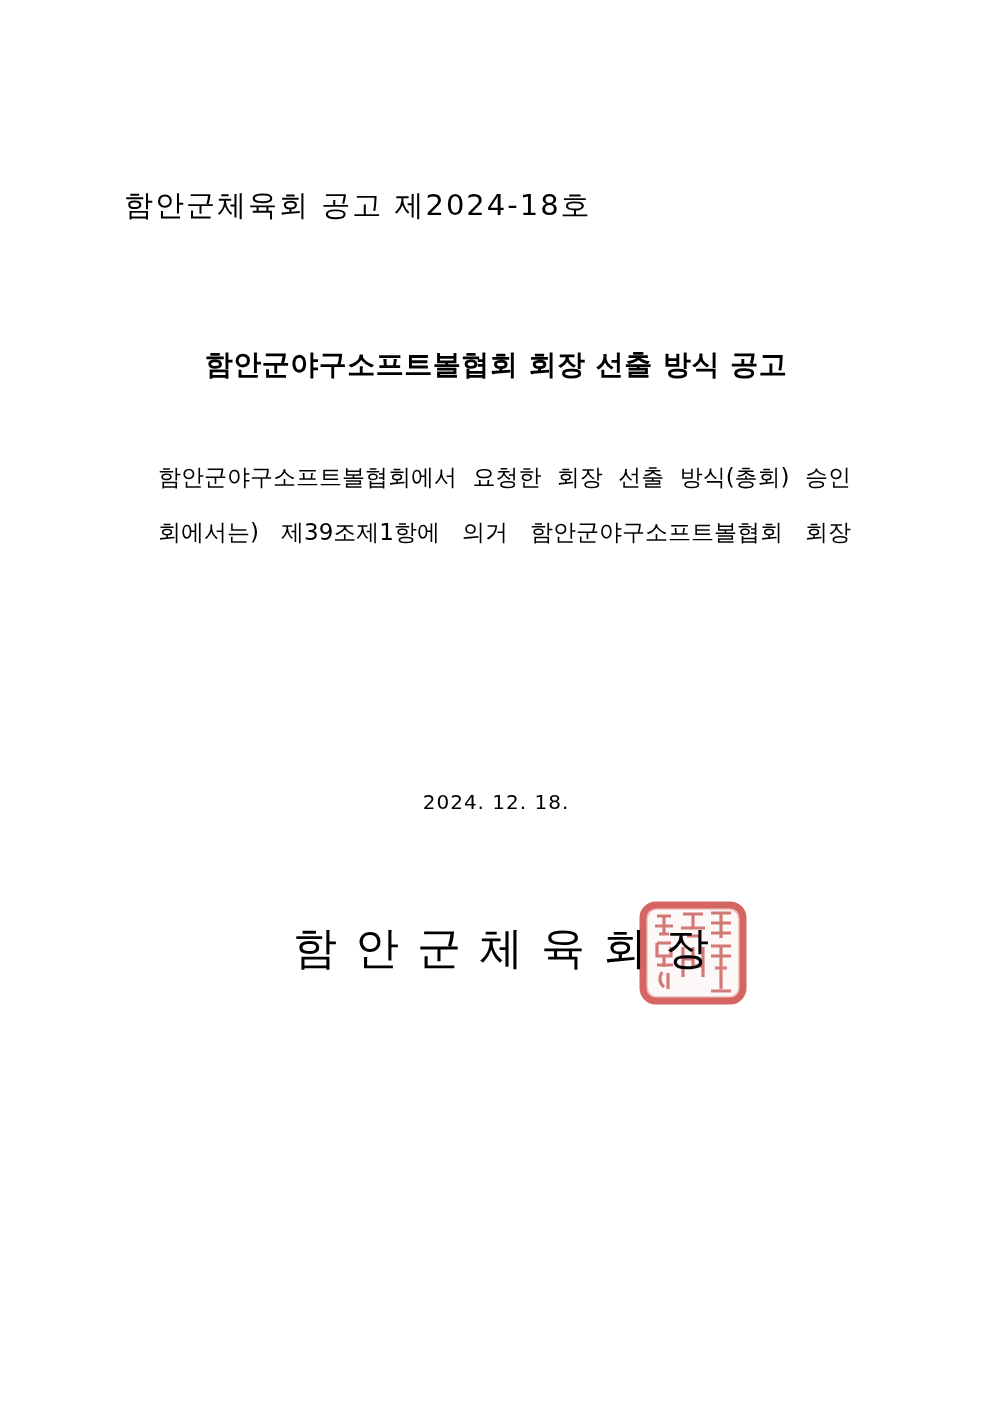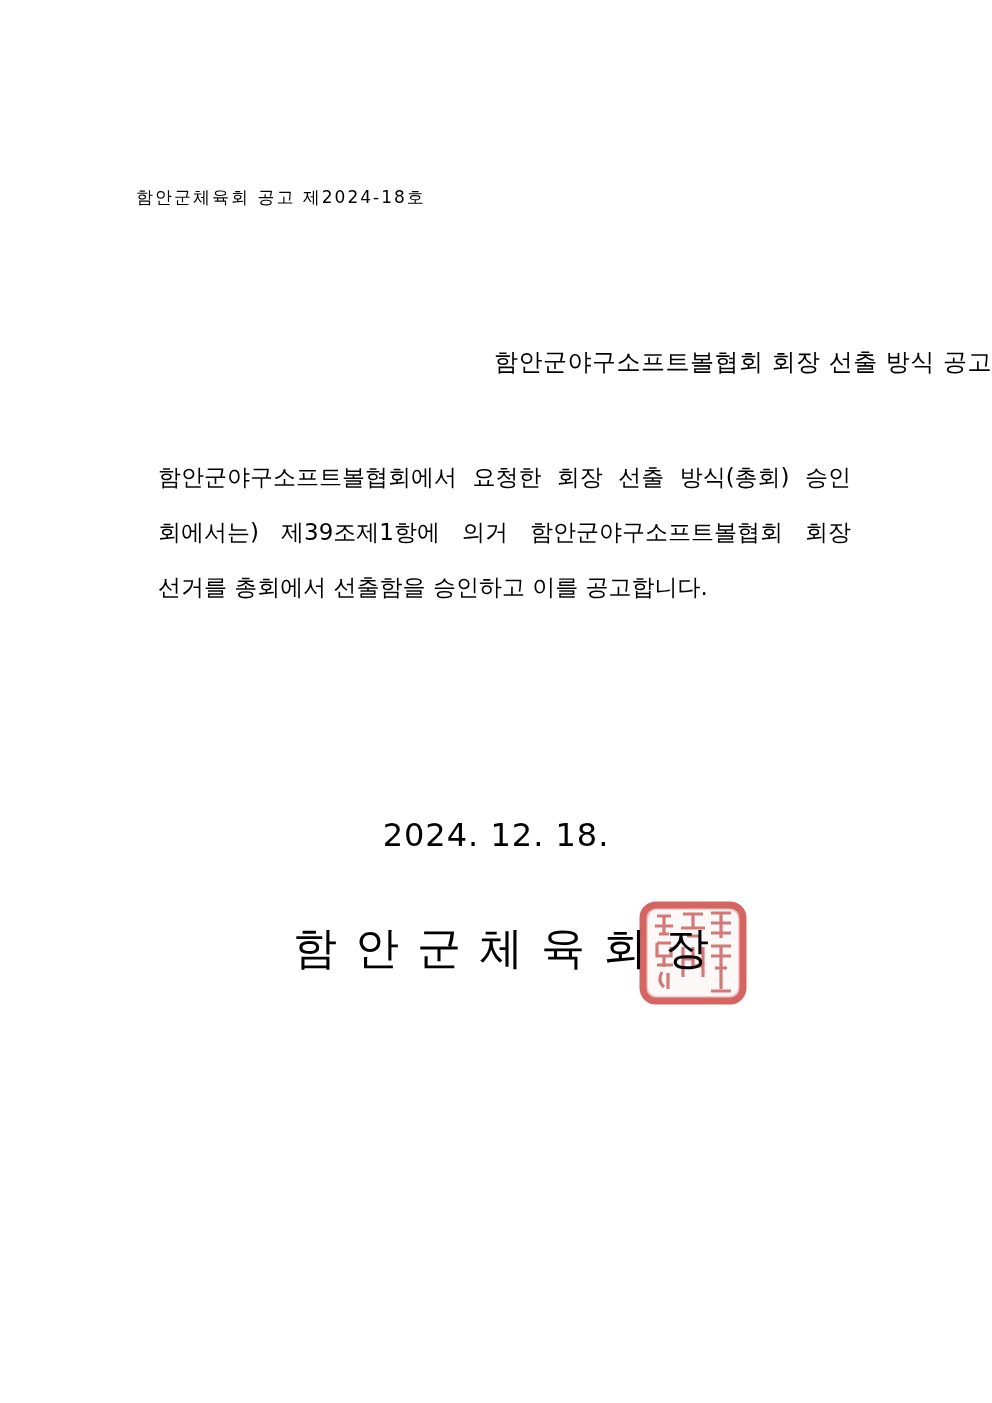--- a/index.html
+++ b/index.html
@@ -7,34 +7,34 @@
     position: relative;
     width: 992px;
     height: 1403px;
     background: #ffffff;
     color: #000000;
     font-family: "DejaVu Sans", "Liberation Sans", sans-serif;
     overflow: hidden;
   }
   .doc-number {
     position: absolute;
-    left: 136px;
+    left: 124px;
     top: 186px;
-    font-size: 17px;
+    font-size: 29px;
     letter-spacing: 2px;
     white-space: nowrap;
   }
   .title {
     position: absolute;
     left: 0;
     top: 346px;
     width: 100%;
-    text-align: right;
-    font-size: 24px;
-    font-weight: 400;
+    text-align: center;
+    font-size: 28px;
+    font-weight: 700;
     letter-spacing: 0.5px;
     white-space: nowrap;
   }
   .body-text {
     position: absolute;
     left: 143px;
     top: 450px;
     width: 708px;
   }
   .body-line {
@@ -45,24 +45,24 @@
     text-align-last: justify;
     white-space: normal;
     margin-left: 15px;
   }
   .body-line.last {
     text-align-last: left;
   }
   .date-line {
     position: absolute;
     left: 0;
-    top: 816px;
+    top: 790px;
     width: 100%;
     text-align: center;
-    font-size: 32px;
+    font-size: 20px;
     letter-spacing: 1px;
   }
   .signature {
     position: absolute;
     left: 6px;
     top: 920px;
     width: 100%;
     text-align: center;
     font-size: 44px;
     line-height: 56px;
@@ -85,21 +85,20 @@
 
 <div class="page">
 
   <div class="doc-number">함안군체육회 공고 제2024-18호</div>
 
   <div class="title">함안군야구소프트볼협회 회장 선출 방식 공고</div>
 
   <div class="body-text">
     <div class="body-line">함안군야구소프트볼협회에서 요청한 회장 선출 방식(총회) 승인</div>
     <div class="body-line">회에서는) 제39조제1항에 의거 함안군야구소프트볼협회 회장</div>
-    <div class="body-line last">선거를 총회에서 선출함을 승인하고 이를 공고합니다.</div>
   </div>
 
   <div class="date-line">2024. 12. 18.</div>
 
   <div class="signature">함 안 군 체 육 회 장</div>
 
   <div class="stamp">
     <svg width="112" height="108" viewBox="0 0 112 108" xmlns="http://www.w3.org/2000/svg">
 
       <rect x="3" y="3" width="106" height="102" rx="16" opacity="0.08" fill="#e8a0a0"></rect>

